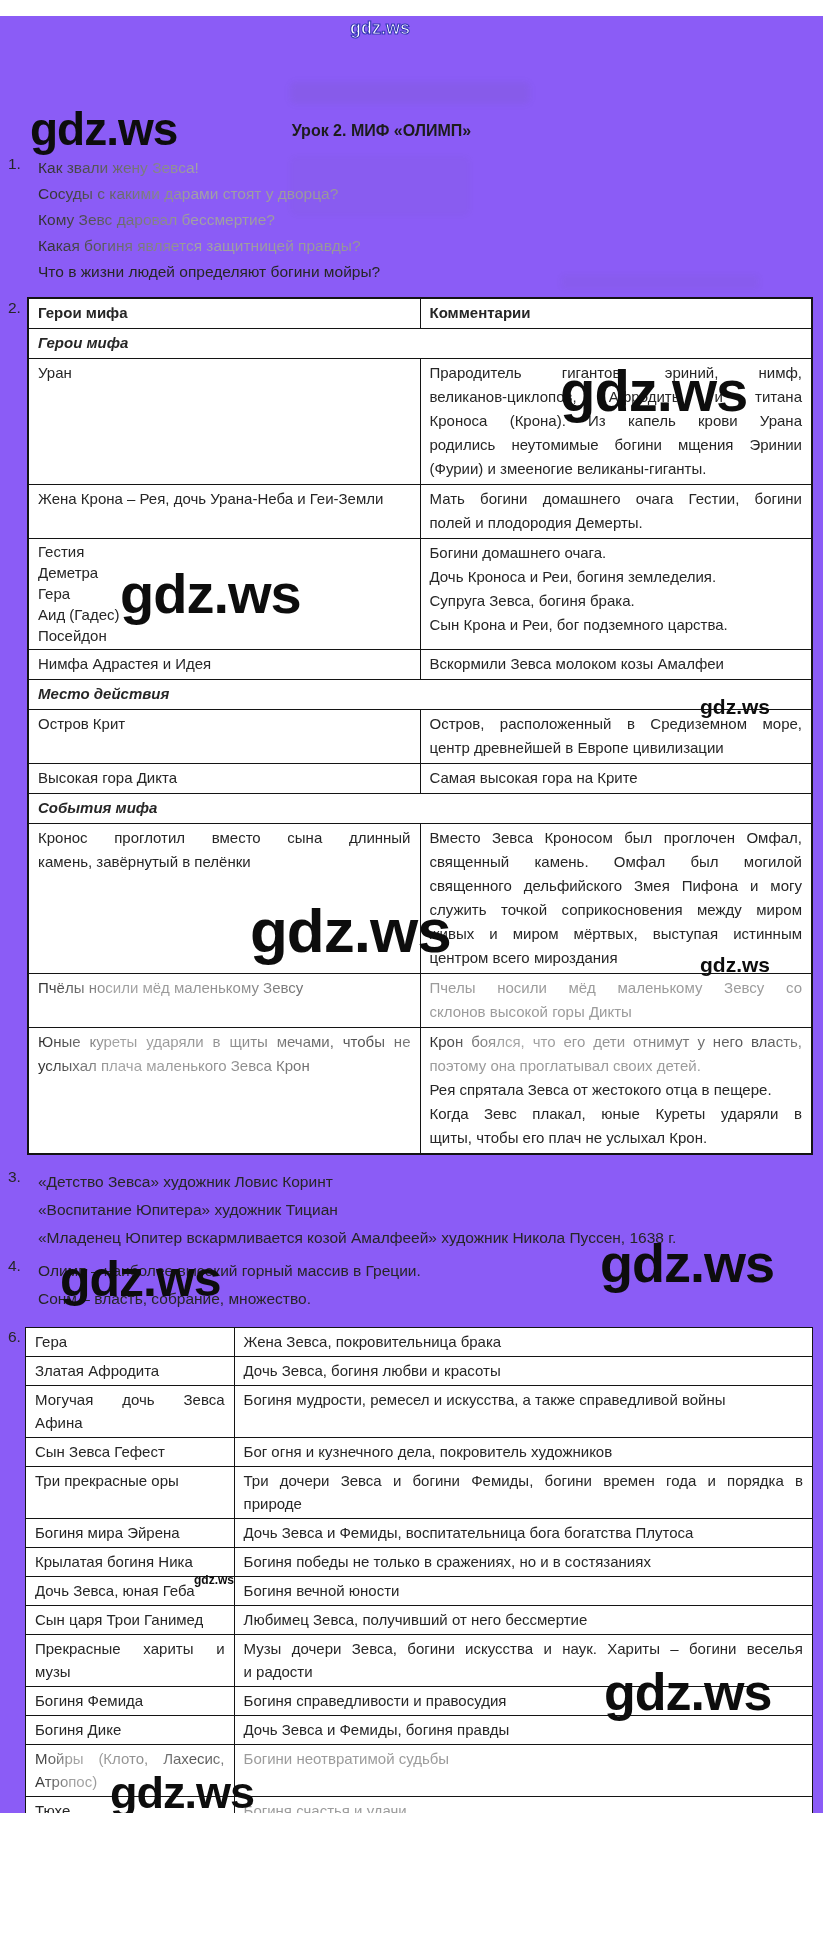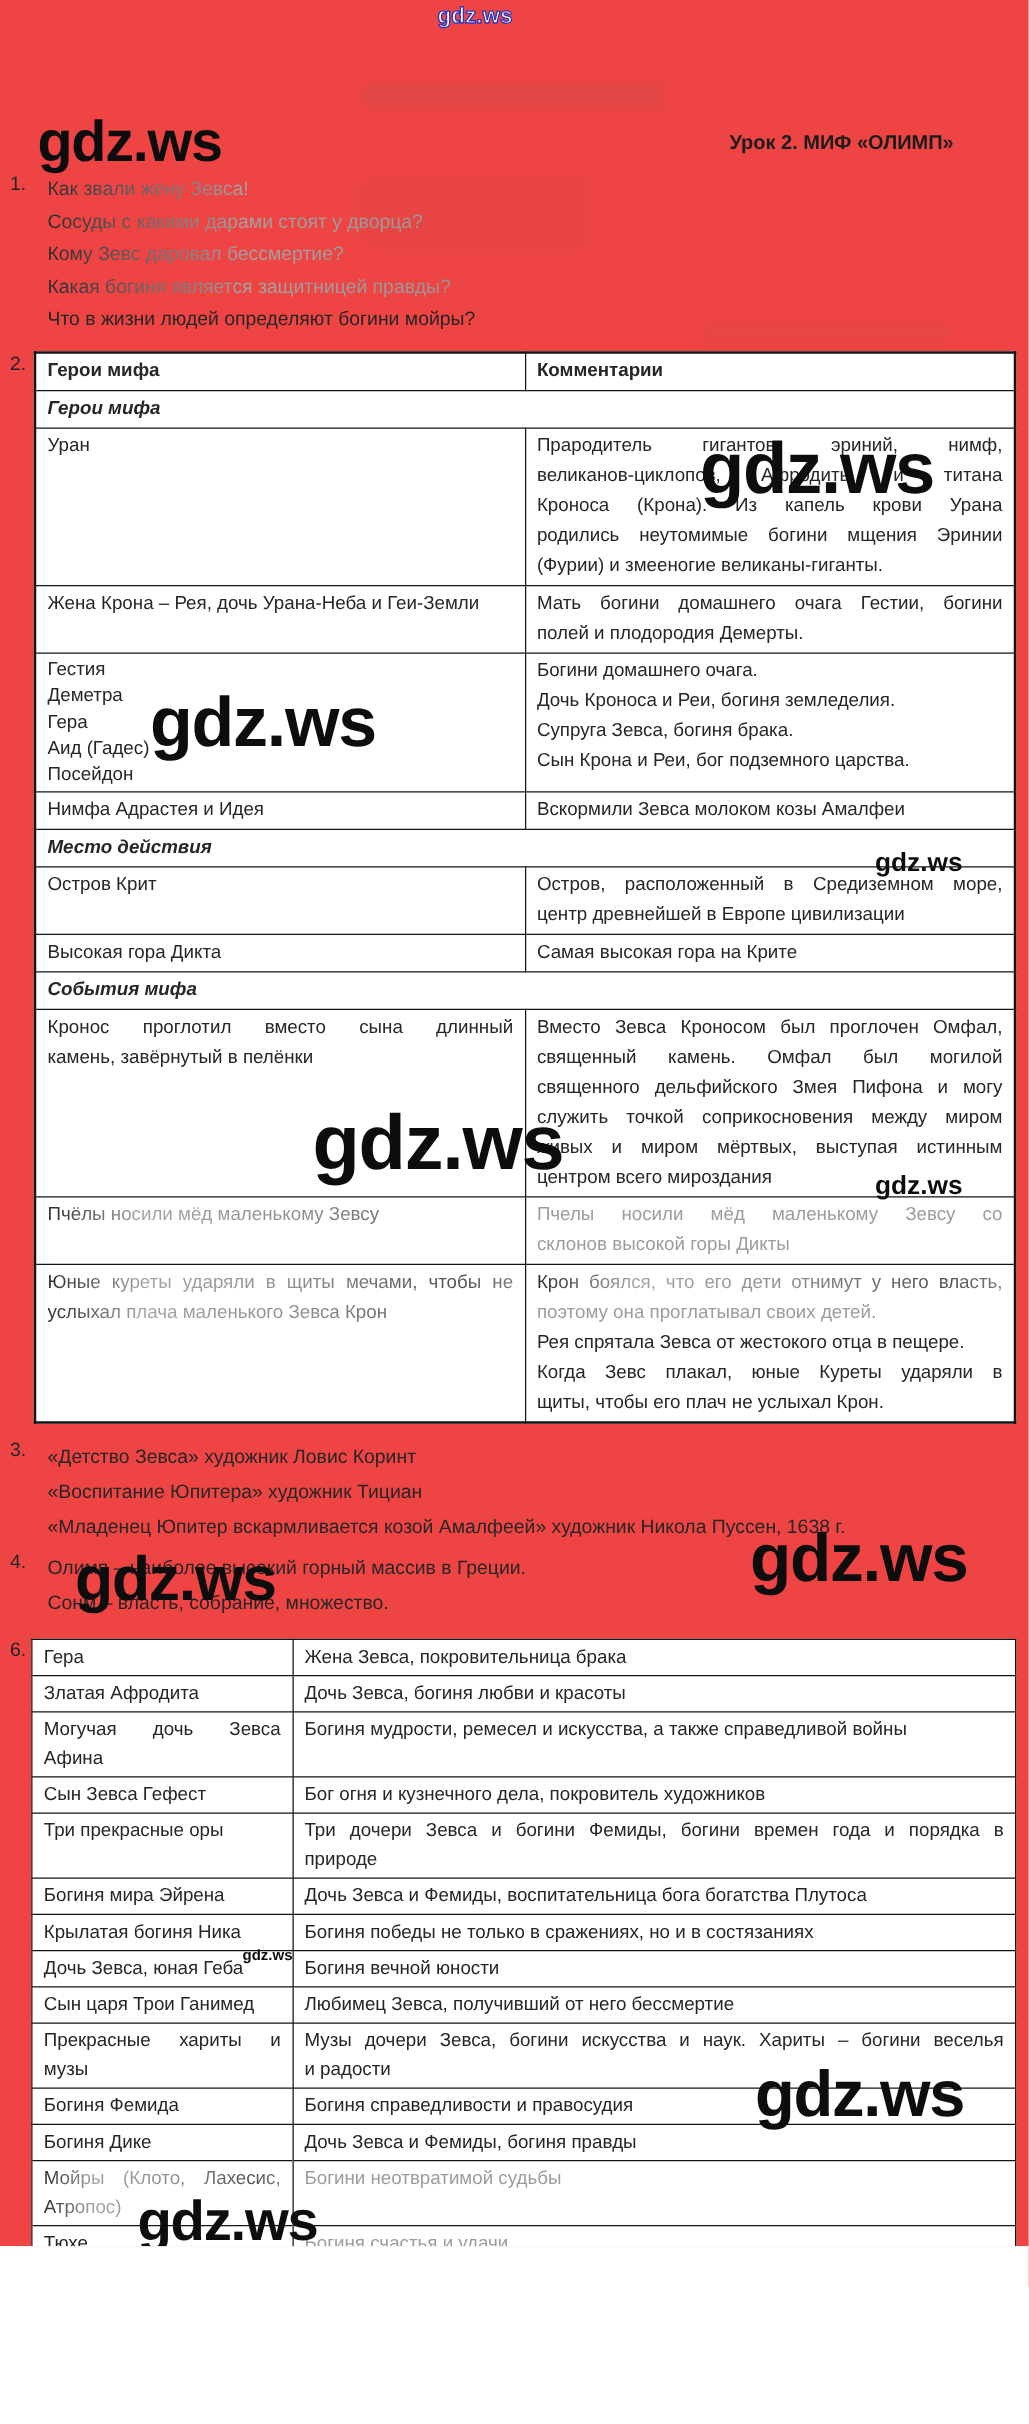--- a/index.html
+++ b/index.html
@@ -1,20 +1,20 @@
 <!DOCTYPE html>
 <html><head>
 <meta charset="utf-8">
 <style>
   html,body{margin:0;padding:0;background:#fff;}
   .page{
     position:relative;
     width:823px;height:1797px;
-    margin:0 auto;
-    background:#ef4444;
+    margin:16px auto;
+    background:#8b5cf6;
     font-family:"Liberation Sans","DejaVu Sans",sans-serif;
     color:#262626;
     overflow:hidden;
   }
   
   .wm{
     position:absolute;
     font-weight:bold;
     line-height:1;
     color:#0d0d0d;
@@ -41,21 +41,21 @@
   .wm-j{left:604px;top:1650px;font-size:52px;}
   .wm-k{left:110px;top:1754px;font-size:45px;}
   
   .smudge{position:absolute;background:rgba(90,90,90,.07);filter:blur(3px);border-radius:6px;pointer-events:none;}
   .sm1{left:290px;top:66px;width:240px;height:22px;}
   .sm2{left:290px;top:140px;width:180px;height:60px;opacity:.6;}
   .sm3{left:560px;top:258px;width:200px;height:16px;opacity:.7;}
   
   .title{
     margin:106px 60px 0 0;
-    text-align:right;
+    text-align:center;
     font-size:16px;font-weight:bold;color:#1c1c1c;
   }
   .item{position:relative;padding-left:38px;font-size:15.5px;}
   .item .num{position:absolute;left:8px;top:0;}
   .item .ln{line-height:26px;}
   #item1{margin-top:15px;}
   #item2{margin-top:12px;line-height:22px;}
   #item3{margin-top:13px;}
   #item3 .ln,#item4 .ln{line-height:28px;}
   #item4{margin-top:5px;}

